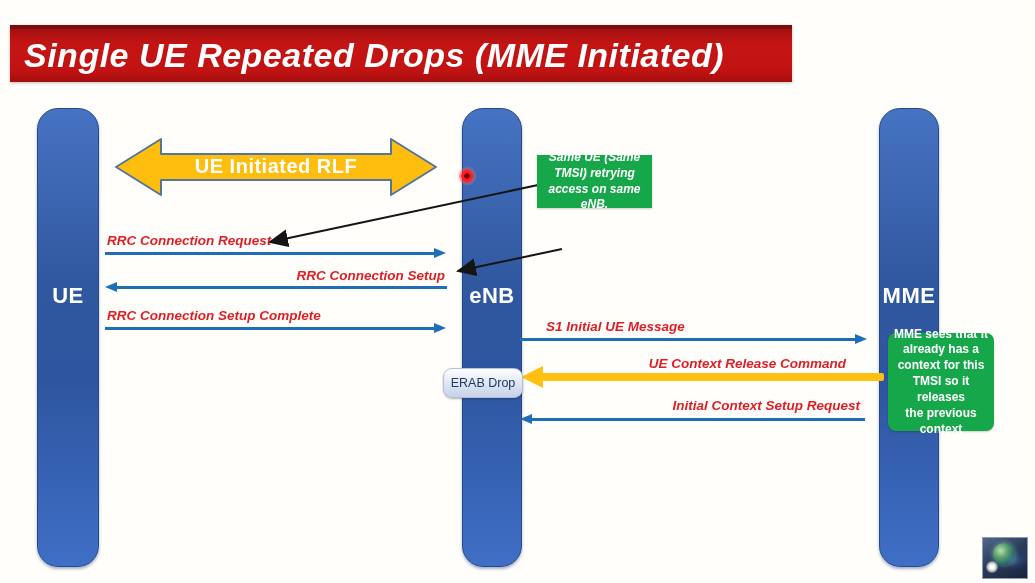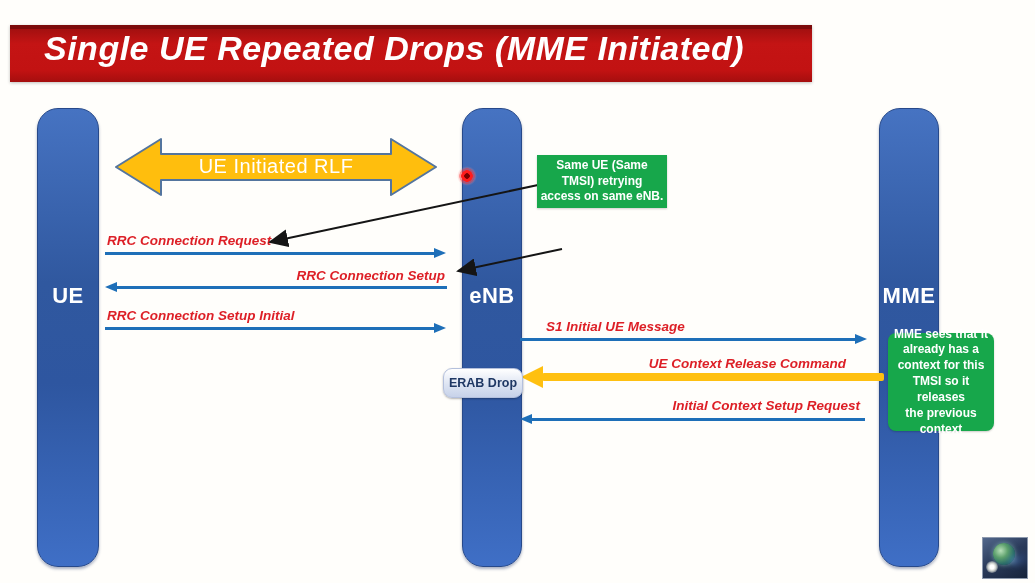--- a/index.html
+++ b/index.html
@@ -9,23 +9,22 @@
     font-family:"Liberation Sans","DejaVu Sans",sans-serif;
     overflow:hidden;
   }
   .stage{position:relative;width:1035px;height:583px;}
 
   
   .title-bar{
     position:absolute;left:10px;top:25px;width:782px;height:53px;
     background:linear-gradient(180deg,#a31010 0%,#c41414 28%,#c21212 78%,#a50e0e 100%);
     border-top:4px solid #7c0b0b;
-    display:flex;
+    display:flex;align-items:center;
     box-shadow:0 1px 3px rgba(0,0,0,.25);
-    padding-left:20px;
   }
   .title-text{
     color:#ffffff;font-size:34px;font-weight:bold;font-style:italic;
     padding-left:14px;white-space:nowrap;letter-spacing:.5px;
   }
 
   
   .lifeline{
     position:absolute;top:108px;height:457px;border-radius:21px;
     background:linear-gradient(180deg,#4673c2 0%,#30589f 38%,#2e56a0 60%,#3f6fc6 100%);
@@ -36,21 +35,21 @@
   .lifeline .actor-label{
     position:absolute;top:174px;left:0;width:100%;text-align:center;
     color:#ffffff;font-size:22px;font-weight:600;letter-spacing:.5px;
   }
 
   
   .overlay{position:absolute;left:0;top:0;width:1035px;height:583px;z-index:3;pointer-events:none;}
 
   .rlf-label{
     position:absolute;left:161px;top:155px;width:230px;text-align:center;
-    color:#ffffff;font-size:20px;font-weight:400;letter-spacing:.5px;z-index:4;
+    color:#ffffff;font-size:20px;font-weight:700;letter-spacing:.5px;z-index:4;
   }
 
   
   .shaft-blue{position:absolute;height:3px;background:#1e6fb8;z-index:2;}
   .shaft-yellow{position:absolute;height:8px;background:#ffc010;border-radius:2px;z-index:2;}
   .head{position:absolute;width:0;height:0;z-index:2;}
   .head-right-blue{border-top:5px solid transparent;border-bottom:5px solid transparent;border-left:12px solid #1e6fb8;}
   .head-left-blue{border-top:5px solid transparent;border-bottom:5px solid transparent;border-right:12px solid #1e6fb8;}
   .head-left-yellow{border-top:11px solid transparent;border-bottom:11px solid transparent;border-right:22px solid #ffc010;}
   .msg-label{
@@ -66,21 +65,21 @@
     white-space:pre-line;display:flex;align-items:center;justify-content:center;
     z-index:6;box-shadow:0 1px 2px rgba(0,0,0,.2);
   }
 
   
   .event-box{
     position:absolute;left:443px;top:368px;width:78px;height:28px;border-radius:9px;
     background:linear-gradient(180deg,#ffffff 0%,#dde4f2 55%,#c7d2e9 100%);
     border:1px solid #b4c0dc;
     display:flex;align-items:center;justify-content:center;
-    color:#1f3864;font-weight:bold;font-size:12.5px;
+    color:#1f3864;font-weight:normal;font-size:12.5px;
     z-index:7;box-shadow:0 1px 2px rgba(0,0,0,.3);
   }
 
   
   .laser-dot{
     position:absolute;left:457px;top:166px;width:20px;height:20px;border-radius:50%;
     background:radial-gradient(circle at 50% 50%,
       #7a0000 0 2.5px,
       #ff1c1c 3px 5.5px,
       rgba(255,70,70,.55) 6px 7.5px,
@@ -146,37 +145,37 @@
   <div class="laser-dot"></div>
 
   <div class="msg-label" style="left:107px;top:233px;">RRC Connection Request</div>
   <div class="shaft-blue" style="left:105px;top:252px;width:330px;"></div>
   <div class="head head-right-blue" style="left:434px;top:248px;"></div>
 
   <div class="msg-label align-right" style="left:105px;top:268px;width:340px;">RRC Connection Setup</div>
   <div class="shaft-blue" style="left:117px;top:286px;width:330px;"></div>
   <div class="head head-left-blue" style="left:105px;top:282px;"></div>
 
-  <div class="msg-label" style="left:107px;top:308px;">RRC Connection Setup Initial</div>
+  <div class="msg-label" style="left:107px;top:308px;">RRC Connection Setup Complete</div>
   <div class="shaft-blue" style="left:105px;top:327px;width:330px;"></div>
   <div class="head head-right-blue" style="left:434px;top:323px;"></div>
 
   <div class="msg-label" style="left:546px;top:319px;">S1 Initial UE Message</div>
   <div class="shaft-blue" style="left:520px;top:338px;width:336px;"></div>
   <div class="head head-right-blue" style="left:855px;top:334px;"></div>
 
   <div class="msg-label align-right" style="left:504px;top:356px;width:342px;">UE Context Release Command</div>
   <div class="shaft-yellow" style="left:542px;top:373px;width:342px;"></div>
   <div class="head head-left-yellow" style="left:521px;top:366px;"></div>
 
   <div class="msg-label align-right" style="left:520px;top:398px;width:340px;">Initial Context Setup Request</div>
   <div class="shaft-blue" style="left:532px;top:418px;width:333px;"></div>
   <div class="head head-left-blue" style="left:520px;top:414px;"></div>
 
-  <div class="callout" style="left:537px;top:155px;width:130px;height:53px;">Same UE (Same
+  <div class="callout" style="left:537px;top:155px;width:115px;height:53px;font-style:italic;">Same UE (Same
 TMSI) retrying
 access on same eNB.</div>
   <div class="callout" style="left:888px;top:333px;width:106px;height:98px;border-radius:8px;">MME sees that it
 already has a
 context for this
 TMSI so it releases
 the previous
 context</div>
 
   <div class="event-box">ERAB Drop</div>

